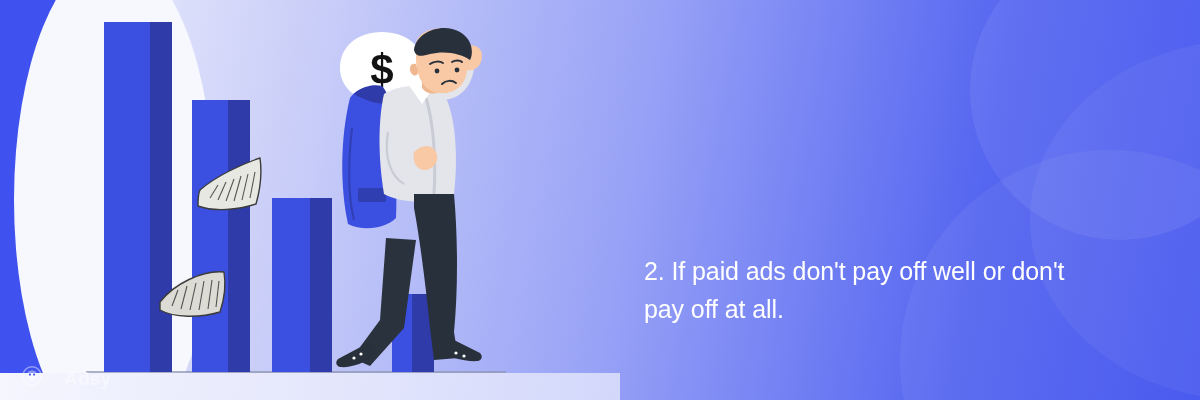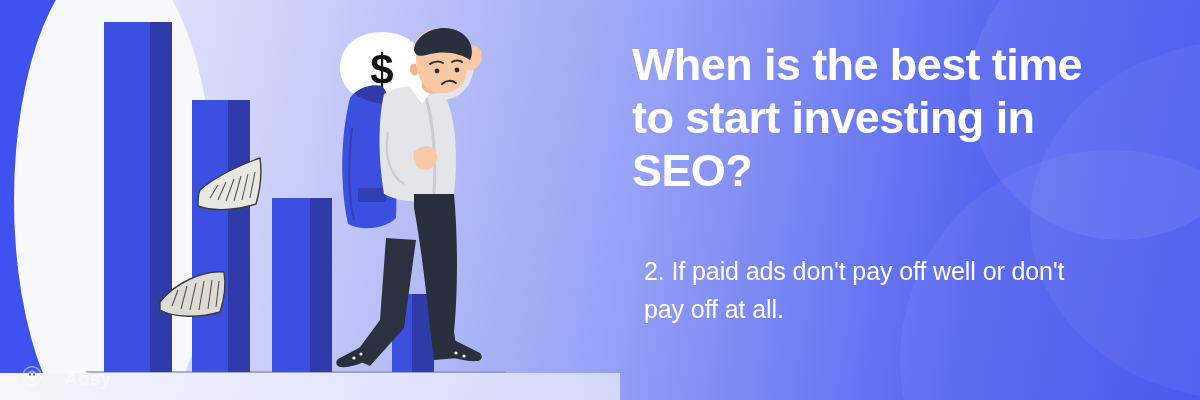--- a/index.html
+++ b/index.html
@@ -313,21 +313,20 @@
 
         <path d="M102 320 C118 330 136 334 148 333 C152 332 153 328 150 325
                  L116 308 Z" fill="#28303b"></path>
         <circle cx="126" cy="325" r="1.6" fill="#ffffff"></circle>
         <circle cx="134" cy="328" r="1.6" fill="#ffffff"></circle>
       </svg>
     </div>
   </div>
 
   <div class="text-col">
-    <h1 class="headline">When is the best time to start investing in SEO?</h1>
     <p class="subline">2. If paid ads don't pay off well or don't pay off at all.</p>
   </div>
 
   <div class="logo">
     <span class="logo-mark">
       <svg width="20" height="20" viewBox="0 0 20 20">
         <circle cx="10" cy="10" r="9.2" fill="none" stroke="rgba(255,255,255,0.45)" stroke-width="1.6"></circle>
         <path d="M5 9 C5 6 7.4 4.6 10 4.6 C12.6 4.6 15 6 15 9
                  C15 12.4 12.6 15 10 15 C7.4 15 5 12.4 5 9 Z" fill="rgba(255,255,255,0.42)"></path>
         <circle cx="7.9" cy="8.6" r="1.1" fill="#3f51ef"></circle>

